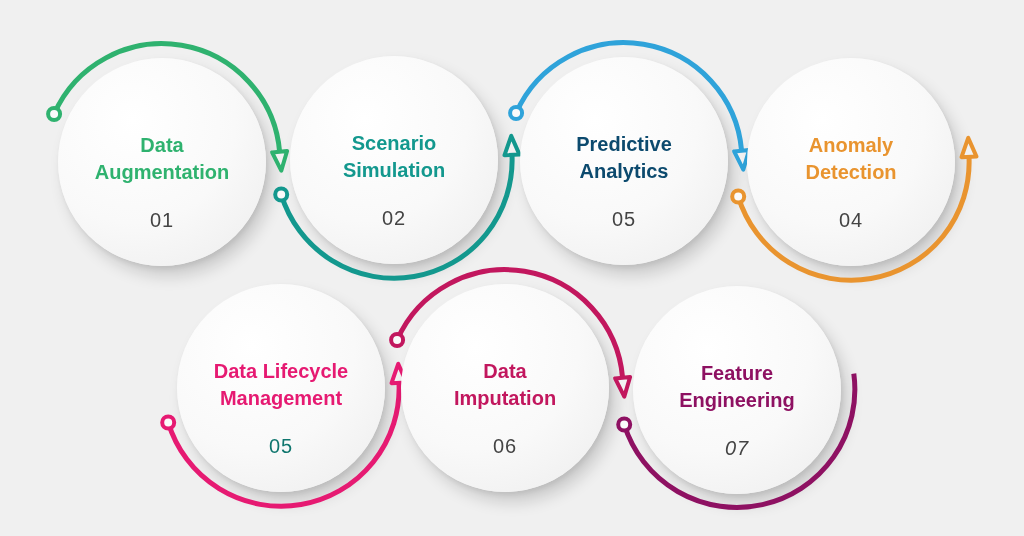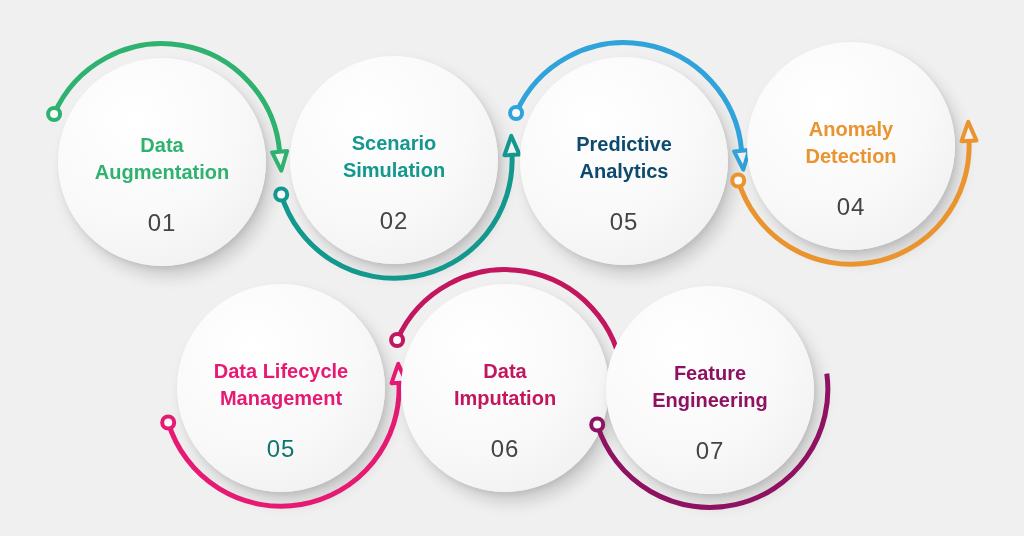--- a/index.html
+++ b/index.html
@@ -62,21 +62,21 @@
     font-weight: bold;
     line-height: 27px;
   }
   .title span { display: block; }
   .number {
     position: absolute;
     top: 177px;
     left: 30px;
     width: 200px;
     text-align: center;
-    font-size: 24px;
+    font-size: 20px;
     font-weight: 400;
     letter-spacing: 1px;
   }
 </style>
 </head>
 <body style="background: rgb(240, 240, 240);">
 
 <div class="canvas">
 
   <div class="item" style="left:32px;top:32px">
@@ -114,21 +114,21 @@
       <circle cx="22.1" cy="82" r="6" stroke="#2fa3da"></circle>
       <polygon points="240.1,120.4 255.1,119.0 249.3,138.6" stroke="#2fa3da"></polygon>
     </svg>
     <div class="title" style="color: #0c4a6e;">
       <span>Predictive</span>
       <span>Analytics</span>
     </div>
     <div class="number" style="color: rgb(68, 68, 68);">05</div>
   </div>
 
-  <div class="item" style="left:721px;top:16px">
+  <div class="item" style="left:721px;top:32px">
     <div class="disc"></div>
     <svg class="arc" width="260" height="260" viewBox="0 0 260 260">
       <path d="M 17.2 164.5 A 118 118 0 0 0 248 124.9" stroke="#e9942f"></path>
       <circle cx="17.2" cy="164.5" r="6" stroke="#e9942f"></circle>
       <polygon points="240.5,125.2 255.5,124.6 247.2,105.9" stroke="#e9942f"></polygon>
     </svg>
     <div class="title" style="color: rgb(233, 148, 47);">
       <span>Anomaly</span>
       <span>Detection</span>
     </div>
@@ -156,26 +156,26 @@
       <circle cx="22.1" cy="82" r="6" stroke="#c2175e"></circle>
       <polygon points="240.1,120.4 255.1,119.0 249.3,138.6" stroke="#c2175e"></polygon>
     </svg>
     <div class="title" style="color: rgb(194, 23, 94);">
       <span>Data</span>
       <span>Imputation</span>
     </div>
     <div class="number" style="color: rgb(68, 68, 68);">06</div>
   </div>
 
-  <div class="item" style="left:580px;top:260px">
+  <div class="item" style="left:607px;top:260px">
     <div class="disc"></div>
     <svg class="arc" width="260" height="260" viewBox="0 0 260 260">
       <path d="M 17.2 164.5 A 118 118 0 0 0 246.8 113.6" stroke="#8e1162"></path>
       <circle cx="17.2" cy="164.5" r="6" stroke="#8e1162"></circle>
     </svg>
     <div class="title" style="color: rgb(142, 17, 98);">
       <span>Feature</span>
       <span>Engineering</span>
     </div>
-    <div class="number" style="color: rgb(68, 68, 68);">07</div>
+    <div class="number" style="color: rgb(68, 68, 68); font-style: italic;">07</div>
   </div>
 
 </div>
 
 </body></html>

